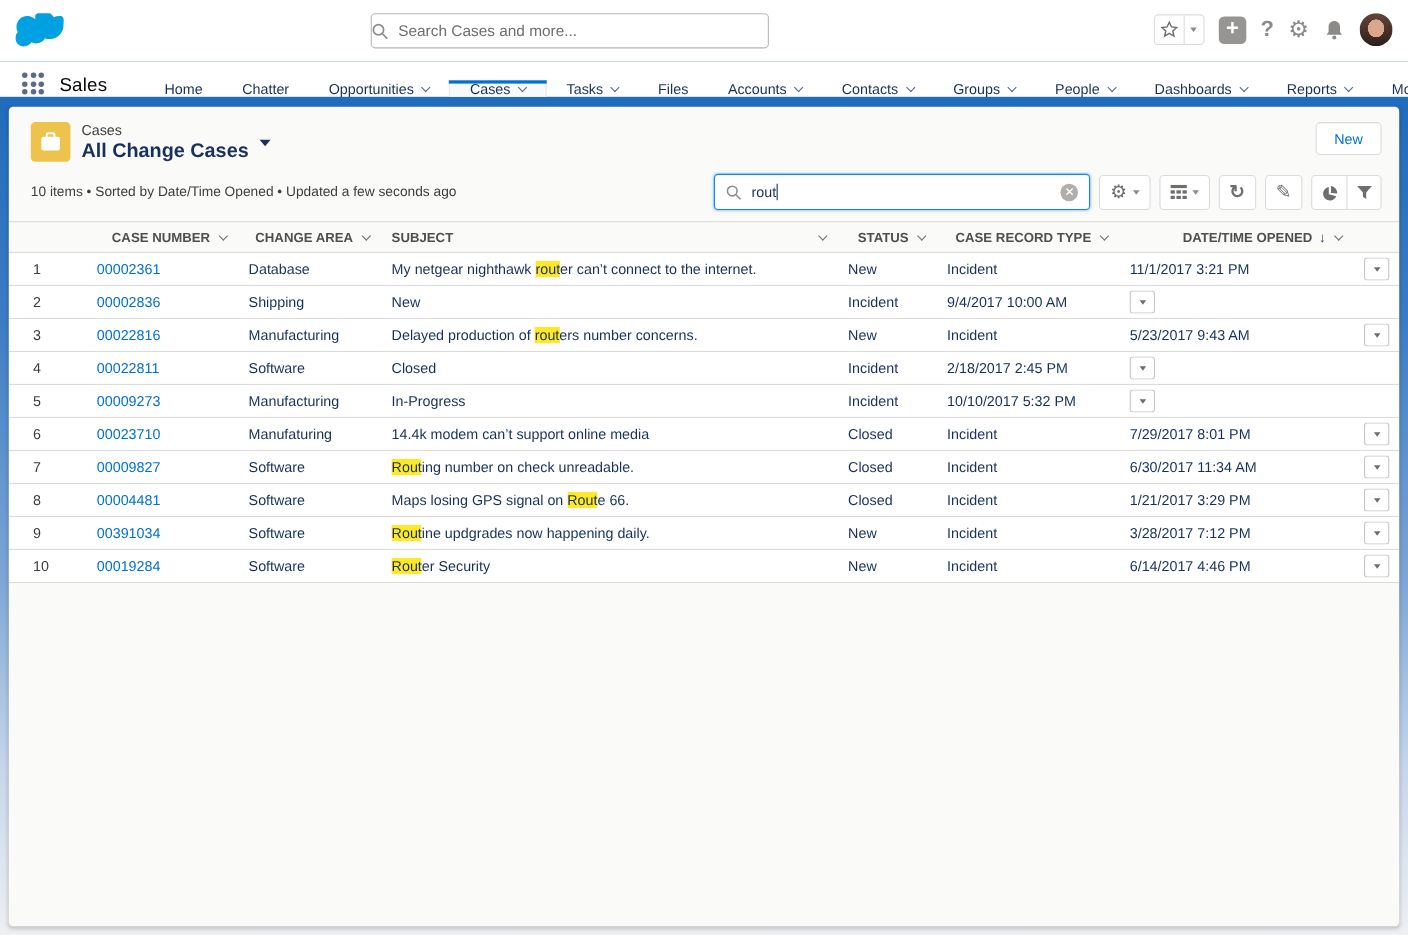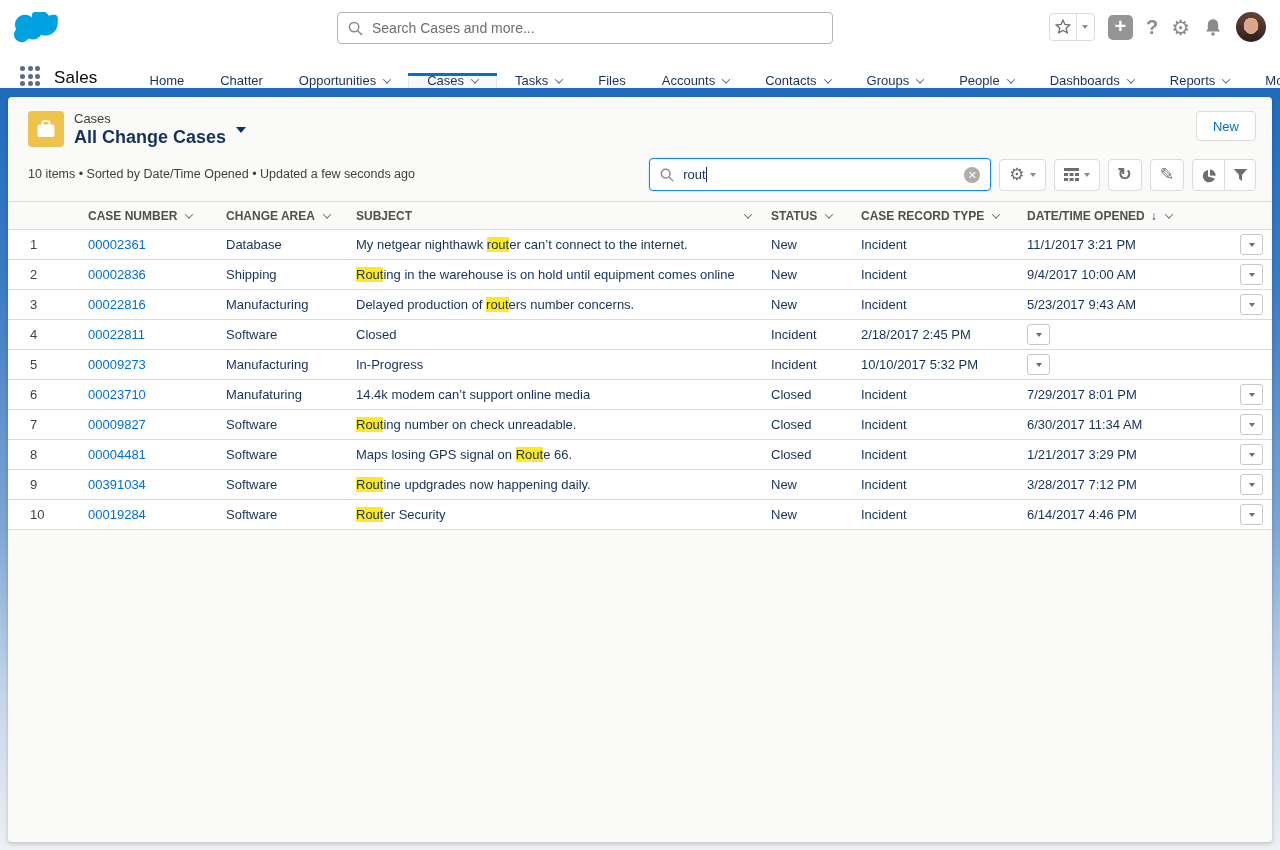--- a/index.html
+++ b/index.html
@@ -8,22 +8,22 @@
     font-family:"Liberation Sans", sans-serif;
     background:
       radial-gradient(circle at 15% 120%, rgba(255,255,255,.10) 0 1px, transparent 2px 26px),
       radial-gradient(circle at 85% -10%, rgba(255,255,255,.12) 0 1px, transparent 2px 22px),
       linear-gradient(180deg,#1464b8 0%,#3c7cc4 34%,#7ea6d6 62%,#c6d6ea 82%,#eef0f2 100%);
     color:#16325c;
   }
   
   .ghdr { height:56px; background:#fff; display:flex; align-items:center; position:relative; }
   .logo { margin-left:14px; width:46px; height:32px; }
-  .gsearch { position:absolute; left:337px; top:12px; width:496px; height:32px;
-    border:1px solid #b8b6b4; border-radius:4px; background:#fff; display:flex; align-items:center; padding:0 10px; }
+  .gsearch { position:absolute; left:337px; top:12px; width:362px; height:32px;
+    border:1px solid #b8b6b4; border-radius:4px; background:#fff; display:flex; align-items:center; padding:0 0; }
   .gsearch svg { flex:0 0 auto; }
   .gsearch input { border:none; outline:none; flex:1; margin-left:9px; font:inherit; font-size:14px; color:#16325c; background:transparent; }
   .gsearch input::placeholder { color:#706e6b; }
   .gicons { position:absolute; right:14px; top:12px; display:flex; align-items:center; gap:13px; }
   .fav { display:flex; border:1px solid #dddbda; border-radius:4px; height:28px; }
   .fav .half { width:26px; display:flex; align-items:center; justify-content:center; }
   .fav .half + .half { border-left:1px solid #dddbda; width:18px; }
   .sq-plus { width:25px; height:25px; border-radius:5px; background:#979593; color:#fff;
     font-size:20px; line-height:23px; text-align:center; font-weight:bold; }
   .gicon { color:#8c8a88; font-size:21px; line-height:1; }
@@ -69,21 +69,21 @@
     align-items:center; justify-content:center; color:#706e6b; cursor:pointer; padding:0 9px; gap:5px; }
   .btn .g { font-size:17px; line-height:1; }
   .btngroup { display:flex; height:32px; background:#fff; border:1px solid #dddbda; border-radius:4px; }
   .btngroup .half { width:31px; display:flex; align-items:center; justify-content:center; cursor:pointer; }
   .btngroup .half + .half { border-left:1px solid #dddbda; }
   
   .table { font-size:13px; }
   .tr { display:grid; grid-template-columns:70px 138px 130px 1fr 90px 166px 213px 42px; align-items:center; }
   .thead { background:#fafaf9; border-top:1px solid #dddbda; border-bottom:1px solid #dddbda; height:29px;
     font-size:12px; font-weight:700; color:#514f4d; }
-  .th { display:flex; align-items:center; padding:0 10px; cursor:pointer; height:100%; }
+  .th { display:flex; align-items:center; padding:0 10px; cursor:pointer; height:100%;justify-content:flex-end; }
   .th .chev { border-color:#706e6b; margin-left:9px; }
   .th.spread { justify-content:space-between; }
   .sortarrow { font-weight:700; color:#16325c; margin-left:6px; }
   .tbody .tr { background:#fff; border-bottom:1px solid #dddbda; height:30px; color:#16325c; }
   .td { padding:0 10px; white-space:nowrap; overflow:hidden; }
   .td.num { text-align:left; padding-left:22px; color:#3e3e3c; }
   .td a { color:#0070d2; text-decoration:none; cursor:pointer; }
   mark { background:#ffe926; color:inherit; padding:0; }
   .rowact { width:23px; height:21px; background:#fff; border:1px solid #c9c7c5; border-radius:3px;
     display:flex; align-items:center; justify-content:center; cursor:pointer; }
@@ -306,21 +306,20 @@
         <div class="td">
               <button class="rowact">
                 <span class="caret3"></span>
               </button>
             </div>
       </div>
       <div class="tr">
         <div class="td num">2</div>
         <div class="td"><a>00002836</a></div>
         <div class="td">Shipping</div>
-        <div class="td"><span></span><mark>Rout</mark><span>ing in the warehouse is on hold until equipment comes online</span></div>
         <div class="td">New</div>
         <div class="td">Incident</div>
         <div class="td">9/4/2017 10:00 AM</div>
         <div class="td">
               <button class="rowact">
                 <span class="caret3"></span>
               </button>
             </div>
       </div>
       <div class="tr">

